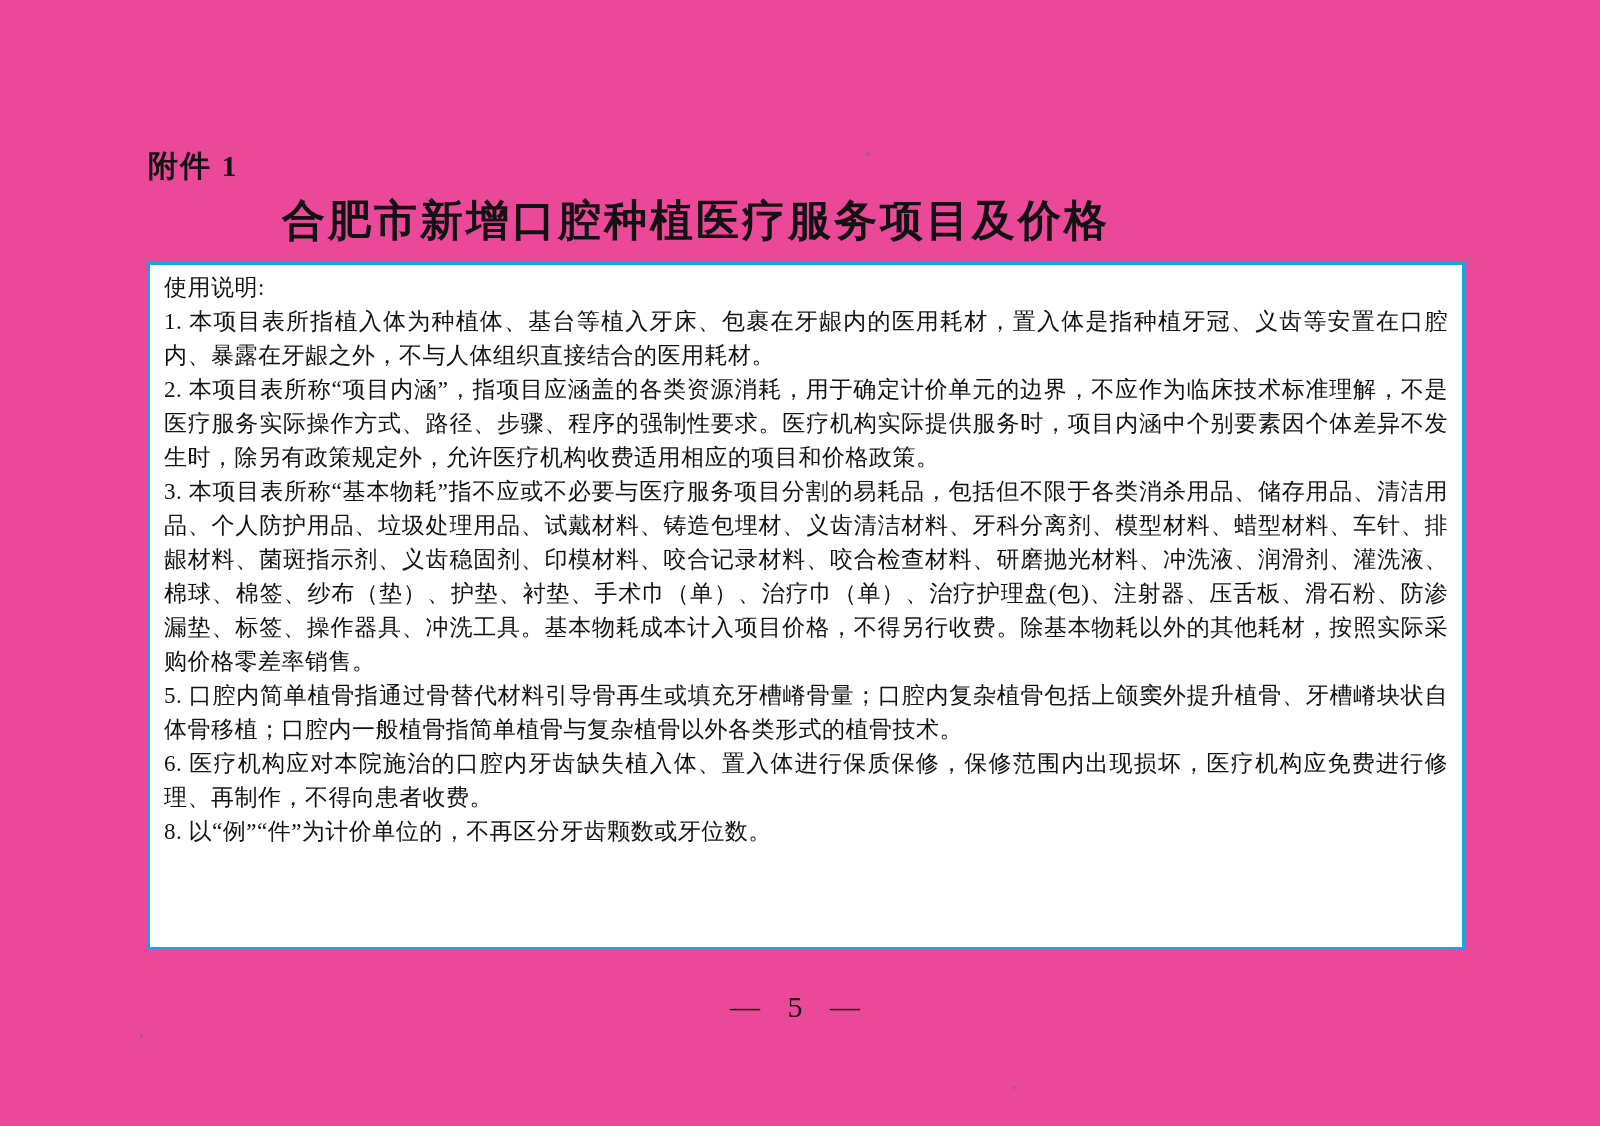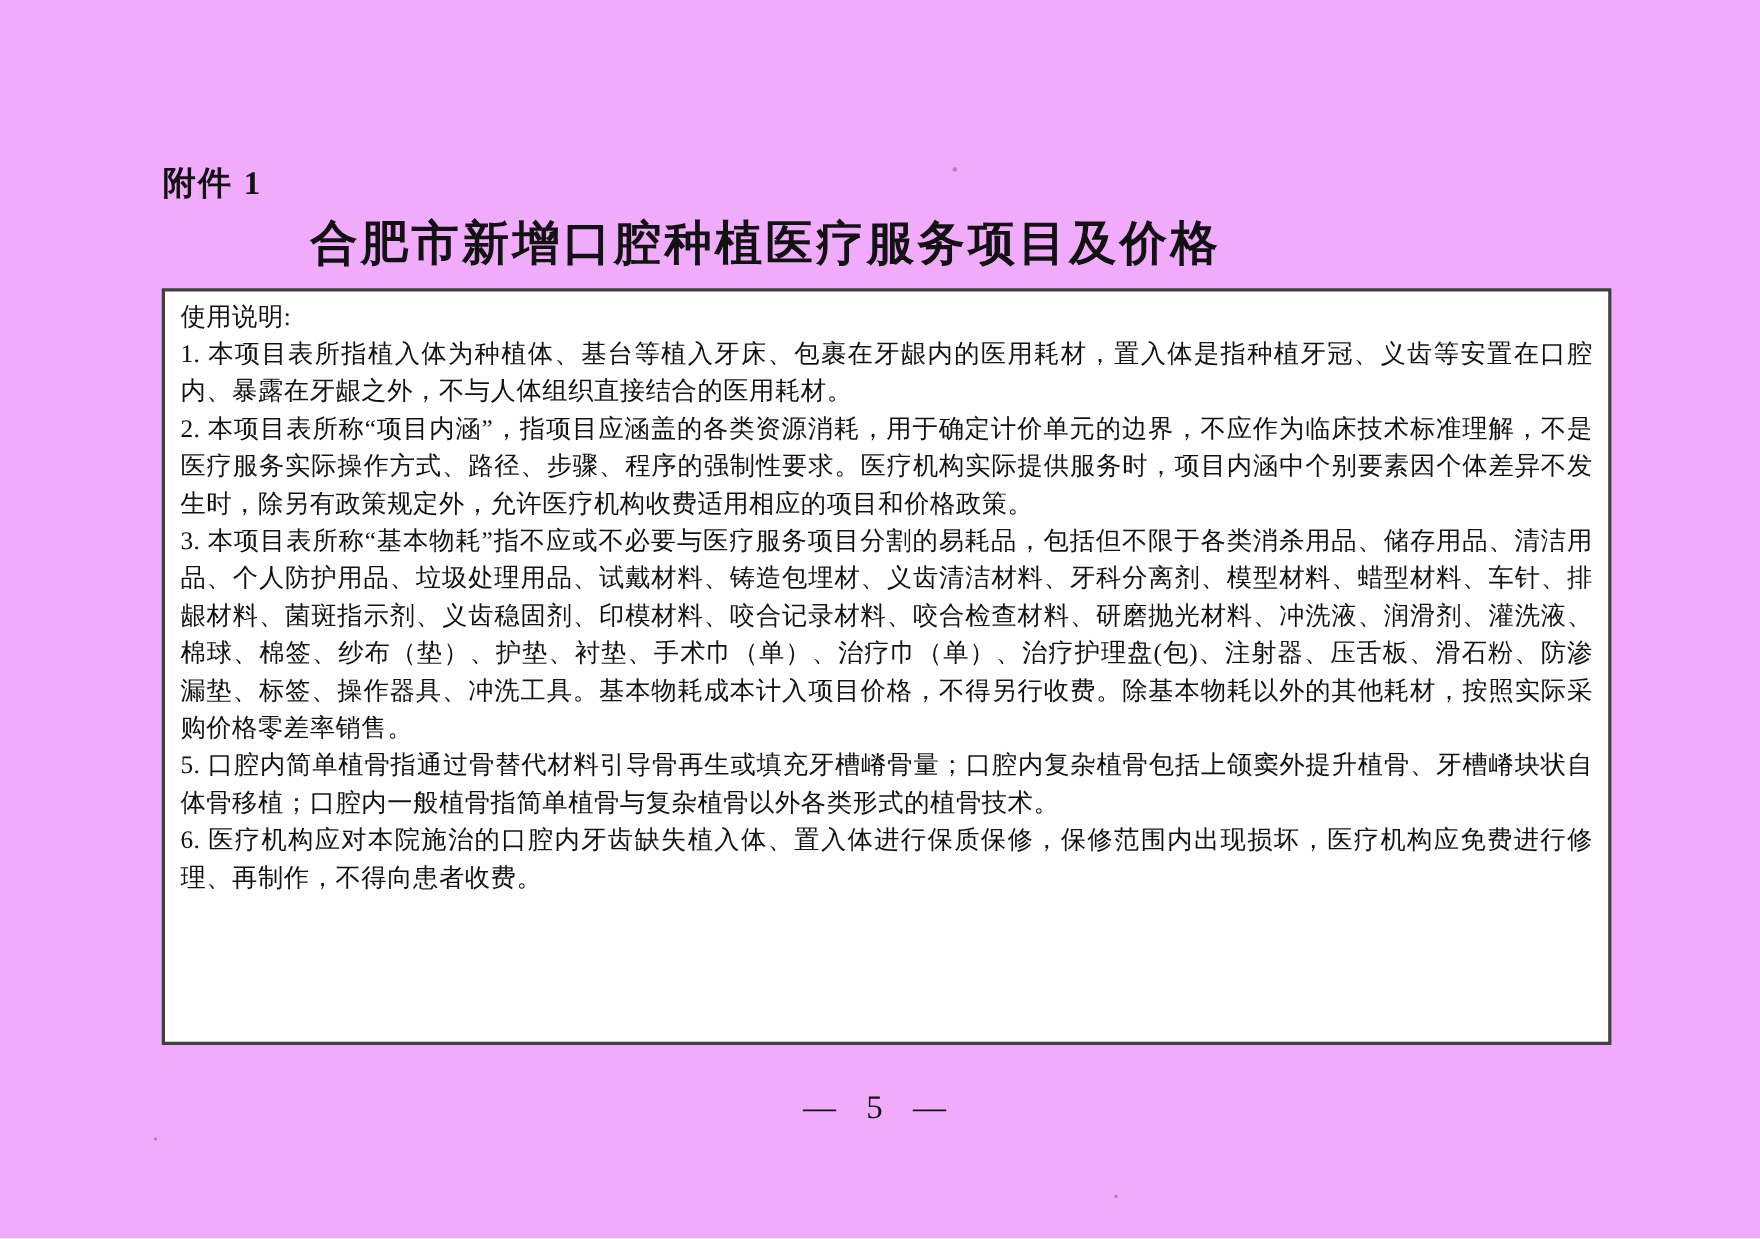--- a/index.html
+++ b/index.html
@@ -8,21 +8,21 @@
     height: 1126px;
     background: #ffffff;
     font-family: "Liberation Serif", "DejaVu Serif", serif;
     color: #121212;
     position: relative;
     overflow: hidden;
   }
   .page {
     position: absolute;
     inset: 0;
-    background: #f0abfc;
+    background: #ec4899;
   }
   .attachment-label {
     position: absolute;
     left: 148px;
     top: 146px;
     font-size: 30px;
     font-weight: bold;
     letter-spacing: 2px;
     white-space: nowrap;
   }
@@ -36,21 +36,21 @@
     font-weight: bold;
     letter-spacing: 3px;
     white-space: nowrap;
   }
   .instructions-box {
     position: absolute;
     left: 147px;
     top: 262px;
     width: 1318px;
     min-height: 688px;
-    border: 3px solid #404040;
+    border: 3px solid #0ea5e9;
     padding: 6px 14px 8px 14px;
     background: #ffffff;
   }
   .instructions-box p {
     font-size: 23px;
     line-height: 34px;
     letter-spacing: 0.5px;
     text-align: justify;
     text-justify: inter-ideograph;
   }
@@ -89,20 +89,21 @@
 
   <h1 class="doc-title">合肥市新增口腔种植医疗服务项目及价格</h1>
 
   <div class="instructions-box">
     <p class="instructions-heading">使用说明:</p>
     <p>1.  本项目表所指植入体为种植体、基台等植入牙床、包裹在牙龈内的医用耗材，置入体是指种植牙冠、义齿等安置在口腔内、暴露在牙龈之外，不与人体组织直接结合的医用耗材。</p>
     <p>2.  本项目表所称“项目内涵”，指项目应涵盖的各类资源消耗，用于确定计价单元的边界，不应作为临床技术标准理解，不是医疗服务实际操作方式、路径、步骤、程序的强制性要求。医疗机构实际提供服务时，项目内涵中个别要素因个体差异不发生时，除另有政策规定外，允许医疗机构收费适用相应的项目和价格政策。</p>
     <p>3.  本项目表所称“基本物耗”指不应或不必要与医疗服务项目分割的易耗品，包括但不限于各类消杀用品、储存用品、清洁用品、个人防护用品、垃圾处理用品、试戴材料、铸造包埋材、义齿清洁材料、牙科分离剂、模型材料、蜡型材料、车针、排龈材料、菌斑指示剂、义齿稳固剂、印模材料、咬合记录材料、咬合检查材料、研磨抛光材料、冲洗液、润滑剂、灌洗液、棉球、棉签、纱布（垫）、护垫、衬垫、手术巾（单）、治疗巾（单）、治疗护理盘(包)、注射器、压舌板、滑石粉、防渗漏垫、标签、操作器具、冲洗工具。基本物耗成本计入项目价格，不得另行收费。除基本物耗以外的其他耗材，按照实际采购价格零差率销售。</p>
     <p>5.  口腔内简单植骨指通过骨替代材料引导骨再生或填充牙槽嵴骨量；口腔内复杂植骨包括上颌窦外提升植骨、牙槽嵴块状自体骨移植；口腔内一般植骨指简单植骨与复杂植骨以外各类形式的植骨技术。</p>
     <p>6.  医疗机构应对本院施治的口腔内牙齿缺失植入体、置入体进行保质保修，保修范围内出现损坏，医疗机构应免费进行修理、再制作，不得向患者收费。</p>
+    <p>8.  以“例”“件”为计价单位的，不再区分牙齿颗数或牙位数。</p>
   </div>
 
   <div class="page-number">— 5 —</div>
 
   <div class="speck speck-1"></div>
   <div class="speck speck-2"></div>
   <div class="speck speck-3"></div>
 
 </div>
 

